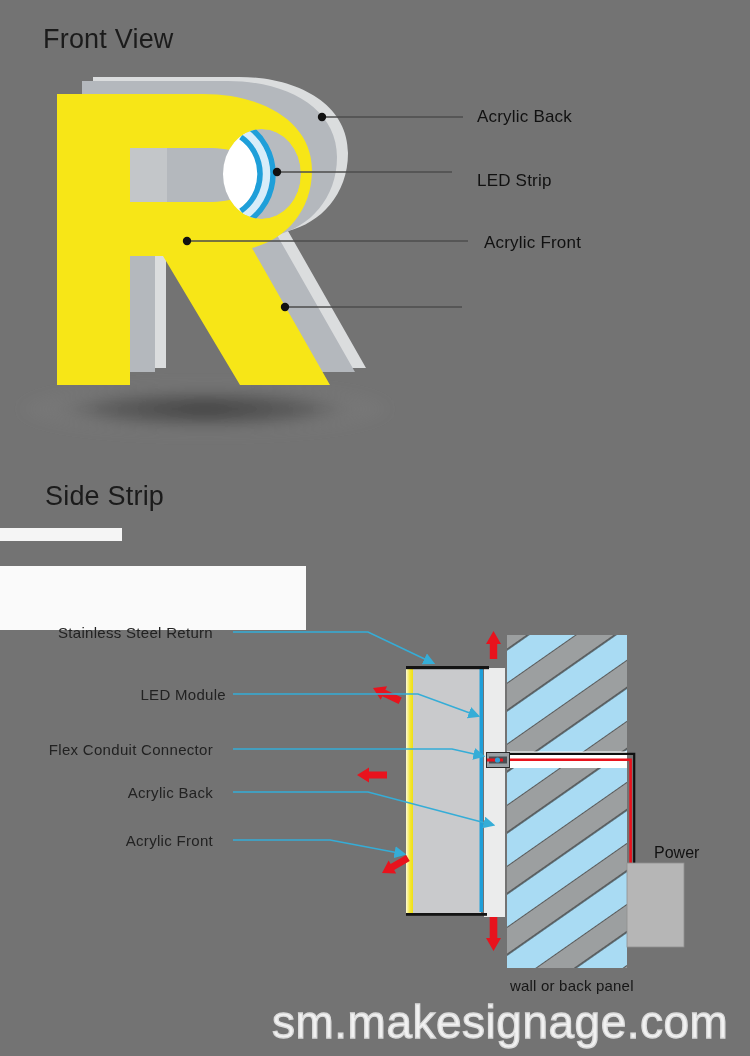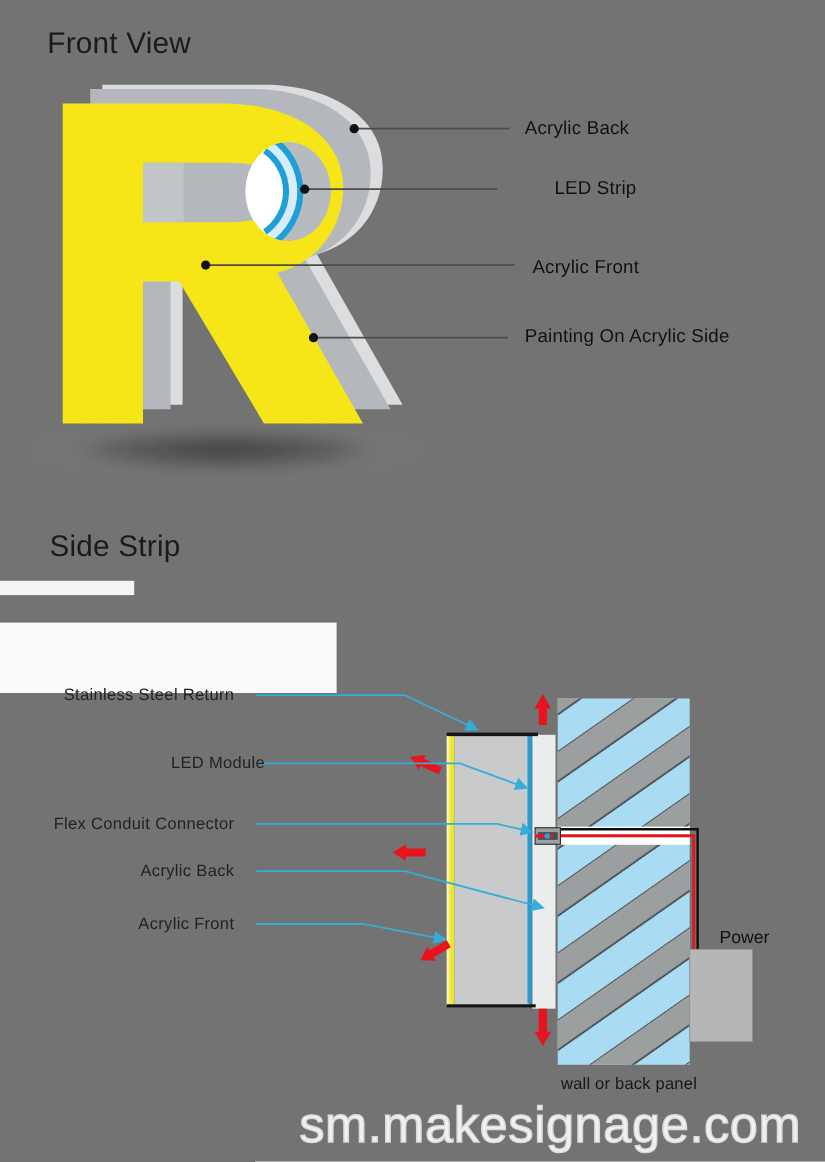--- a/index.html
+++ b/index.html
@@ -79,23 +79,22 @@
     </g>
     <g fill="#111">
       <circle cx="322" cy="117" r="4.2"></circle>
       <circle cx="277" cy="172" r="4.2"></circle>
       <circle cx="187" cy="241" r="4.2"></circle>
       <circle cx="285" cy="307" r="4.2"></circle>
     </g>
   </svg>
 
   <div class="abs front-label" style="left:477px;top:117px;">Acrylic Back</div>
-  <div class="abs front-label" style="left:477px;top:171px;margin-left:27px;">LED Strip</div>
+  <div class="abs front-label" style="left:477px;top:181px;">LED Strip</div>
   <div class="abs front-label" style="left:484px;top:243px;">Acrylic Front</div>
-  <div class="abs front-label" style="left:477px;top:306px;">Painting On Acrylic Side</div>
 
   <div class="abs section-title" style="left:45px;top:481px;">Side Strip</div>
 
   <svg width="750" height="596" viewBox="0 460 750 596" style="top:460px;">
     <defs>
       <linearGradient id="yellowGrad" x1="0" y1="0" x2="1" y2="0">
         <stop offset="0%" stop-color="#fdfad8"></stop>
         <stop offset="55%" stop-color="#f4e73a"></stop>
         <stop offset="100%" stop-color="#efe012"></stop>
       </linearGradient>
@@ -150,21 +149,21 @@
     <g fill="none" style="stroke:var(--callout_cyan)" stroke-width="1.6">
       <polyline points="233,632 368,632 433,663" marker-end="url(#ah)"></polyline>
       <polyline points="233,694 418,694 478,716" marker-end="url(#ah)"></polyline>
       <polyline points="233,749 452,749 483,756" marker-end="url(#ah)"></polyline>
       <polyline points="233,792 368,792 493,825" marker-end="url(#ah)"></polyline>
       <polyline points="233,840 330,840 404,854" marker-end="url(#ah)"></polyline>
     </g>
   </svg>
 
   <div class="abs side-label" style="right:537px;top:632px;">Stainless Steel Return</div>
-  <div class="abs side-label" style="right:509px;top:694px;">LED Module</div>
+  <div class="abs side-label" style="right:524px;top:694px;">LED Module</div>
   <div class="abs side-label" style="right:537px;top:749px;">Flex Conduit Connector</div>
   <div class="abs side-label" style="right:537px;top:792px;">Acrylic Back</div>
   <div class="abs side-label" style="right:537px;top:840px;">Acrylic Front</div>
 
   <div class="abs power-label" style="left:642px;top:844px;margin-left:12px;">Power</div>
 
   <div class="abs wall-caption" style="left:510px;top:977px;">wall or back panel</div>
 
   <div class="abs watermark" style="left:272px;top:995px;">sm.makesignage.com</div>
 

